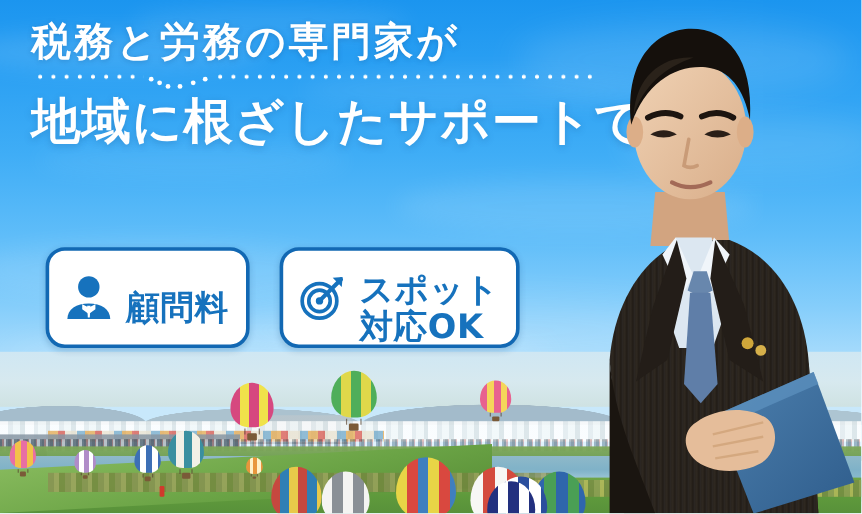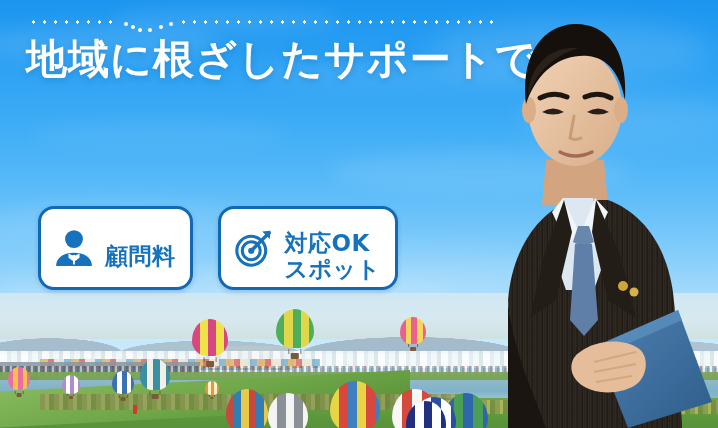--- a/index.html
+++ b/index.html
@@ -117,21 +117,21 @@
   .badges{position:absolute;left:38px;top:206px;display:flex;gap:25px;z-index:7;}
   .badge{
     background:#ffffff;border:3px solid #1268b3;border-radius:16px;
     height:84px;display:flex;align-items:center;gap:8px;
     padding:0 14px 0 10px;
     box-shadow:0 2px 5px rgba(10,60,110,.20);
     box-sizing:border-box;
   }
   .badge-icon{flex:0 0 auto;width:46px;height:46px;display:flex;align-items:center;justify-content:center;}
   .badge-text{display:flex;flex-direction:column;justify-content:center;
-    color:#1672bd;font-weight:700;font-size:23px;line-height:1.12;letter-spacing:.5px;
+    color:#1672bd;font-weight:700;font-size:28px;line-height:1.12;letter-spacing:.5px;
     font-family:"DejaVu Sans","Liberation Sans",sans-serif;white-space:nowrap;margin-top:18px;}
 
   
   .person{position:absolute;right:0;bottom:0;width:250px;height:428px;z-index:8;}
 </style>
 </head>
 <body>
 
 <div class="banner">
 
@@ -223,20 +223,21 @@
         <div class="balloon" style="left: 412px; top: 104px; width: 44px; height: 56px;">
           <div class="env" style="background: repeating-linear-gradient(90deg, rgb(43, 79, 158) 0px, rgb(43, 79, 158) 22%, rgb(255, 255, 255) 22%, rgb(255, 255, 255) 44%);"></div>
         </div>
         <div class="balloon" style="left: 406px; top: 108px; width: 40px; height: 52px;">
           <div class="env" style="background: repeating-linear-gradient(90deg, rgb(34, 48, 127) 0px, rgb(34, 48, 127) 22%, rgb(255, 255, 255) 22%, rgb(255, 255, 255) 44%);"></div>
         </div>
       </div>
   </div>
 
   <div class="headline">
+    <div class="h-line1">税務と労務の専門家が</div>
     <div class="dotline">
       <div class="dseg ds1"></div>
       <div class="dv" style="left:96px;top:6px;"></div>
       <div class="dv" style="left:103px;top:9px;"></div>
       <div class="dv" style="left:110px;top:12px;"></div>
       <div class="dv" style="left:120px;top:12px;"></div>
       <div class="dv" style="left:131px;top:9px;"></div>
       <div class="dv" style="left:141px;top:6px;"></div>
       <div class="dseg ds2"></div>
     </div>
@@ -263,22 +264,22 @@
       <div class="badge-icon">
         <svg width="44" height="44" viewBox="0 0 64 64" aria-hidden="true">
           <circle cx="28" cy="36" r="21" fill="none" stroke="#1672bd" stroke-width="4.5"></circle>
           <circle cx="28" cy="36" r="13" fill="none" stroke="#1672bd" stroke-width="4.5"></circle>
           <circle cx="28" cy="36" r="4.5" fill="#1672bd"></circle>
           <path d="M28 36 L54 10" stroke="#1672bd" stroke-width="5" stroke-linecap="round" fill="none"></path>
           <path d="M44 8 L56 7 L55 19 L49 13 Z" fill="#1672bd"></path>
         </svg>
       </div>
       <div class="badge-text">
+        <span>スポット</span>
         <span>対応OK</span>
-        <span>スポット</span>
       </div>
     </div>
 
   </div>
 
   <svg class="person" viewBox="0 0 250 428">
     <defs>
       <linearGradient id="suitG" x1="0" y1="0" x2="1" y2="0">
         <stop offset="0%" stop-color="#181410"></stop>
         <stop offset="45%" stop-color="#312a22"></stop>

